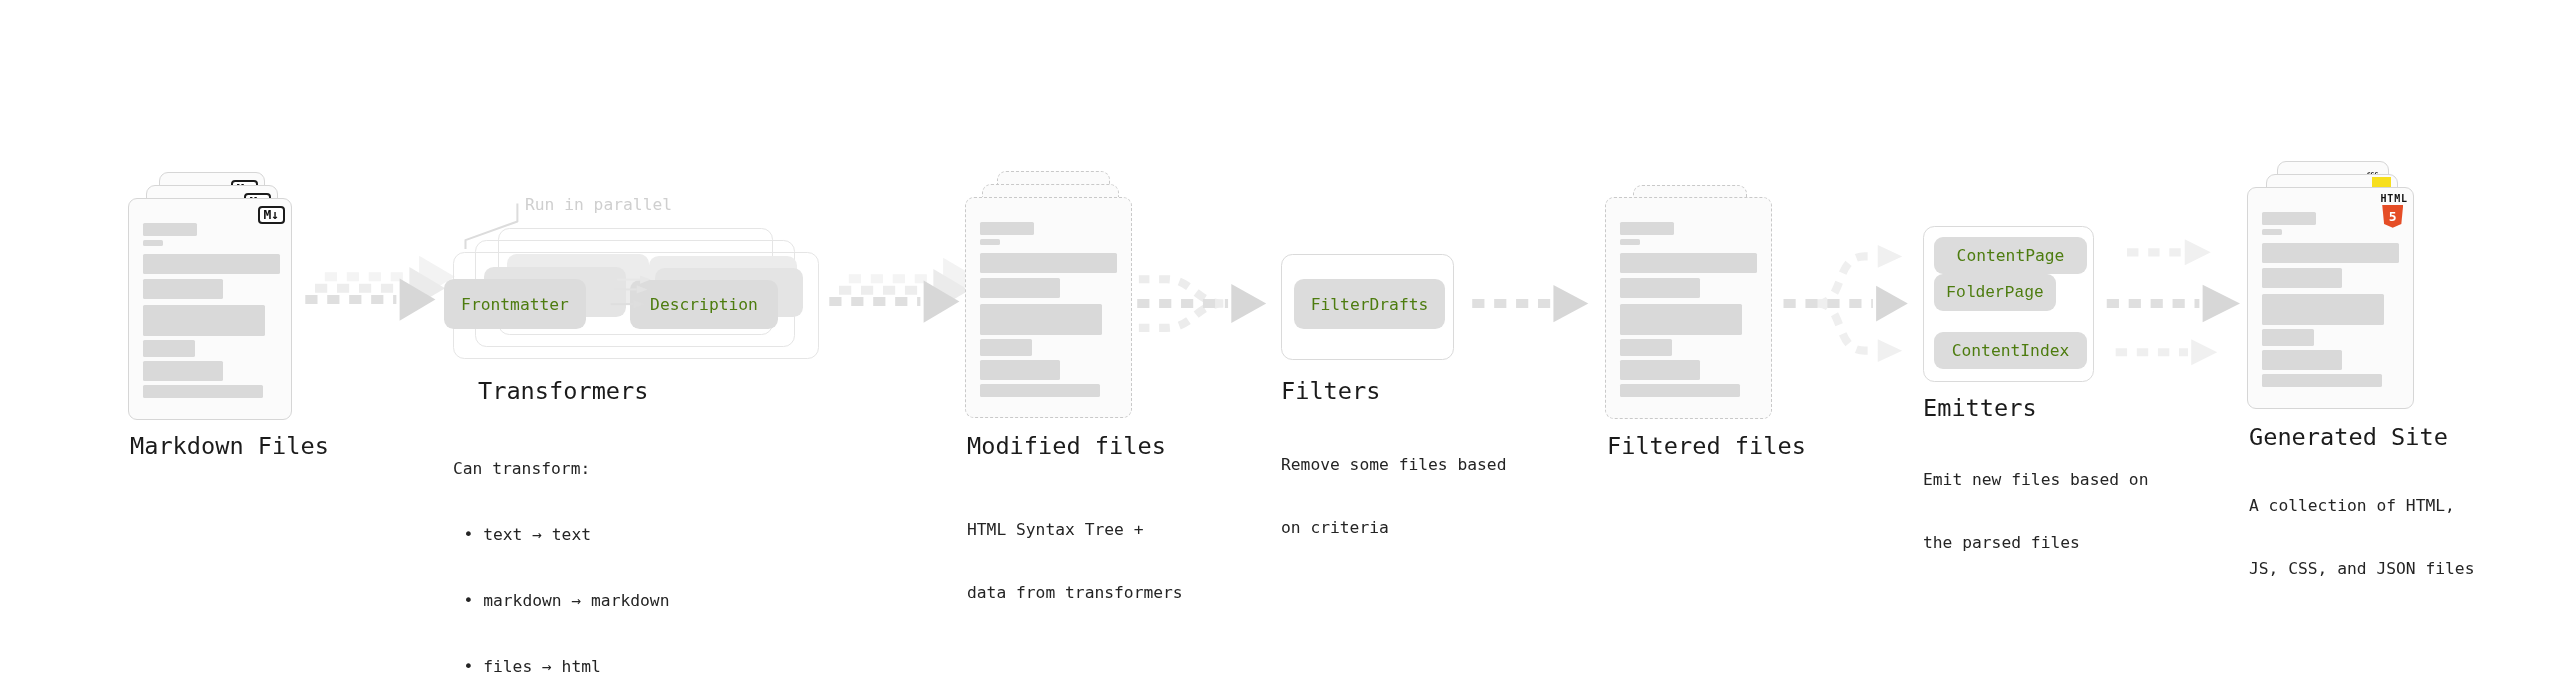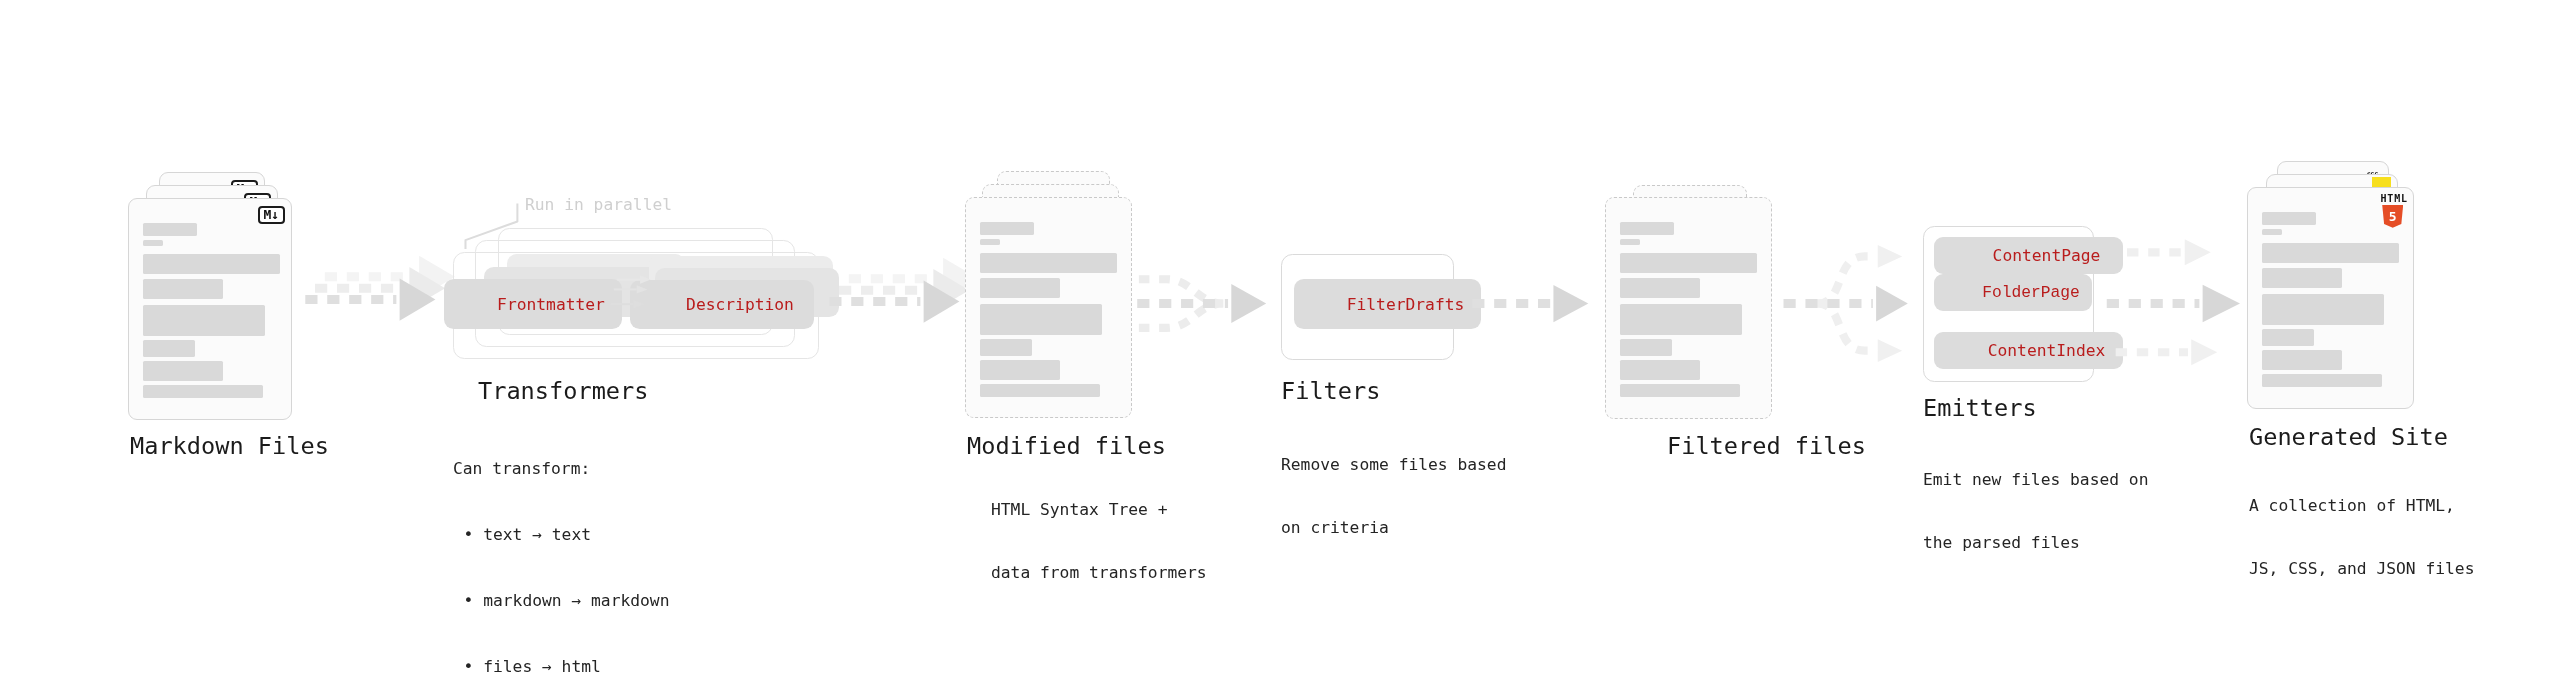--- a/index.html
+++ b/index.html
@@ -44,21 +44,21 @@
   .sub{position:absolute;font-size:16.3px;line-height:21px;font-weight:400;color:#242424;white-space:pre;}
   .sub .indent{padding-left:10.6px;}
   .annotation{position:absolute;font-size:16.3px;color:#cfcfcf;white-space:pre;}
 
   
   .tcontainer{position:absolute;border:1.6px solid #e5e5e5;border-radius:11.4px;box-sizing:border-box;background:transparent;}
   .wcontainer{position:absolute;border:1.6px solid #dadada;border-radius:11.4px;background:#fff;box-sizing:border-box;}
 
   
   .gbox{position:absolute;background:#dcdcdc;border-radius:9.8px;display:flex;align-items:center;
-        justify-content:center;font-size:16.3px;color:#b91c1c;padding-left:36px;}
+        justify-content:center;font-size:16.3px;color:#4d7c0f;}
   .gbox.l1{background:#e4e4e4;}
   .gbox.l2{background:#ececec;}
   .ebox{border-radius:9px;}
 
   
   .ad{stroke:#dfdfdf;stroke-width:11;fill:none;stroke-dasharray:15 12;}
   .ah{fill:#d7d7d7;}
   .ghost1 .ad{stroke:#ededed;} .ghost1 .ah{fill:#ebebeb;}
   .ghost2 .ad{stroke:#f4f4f4;} .ghost2 .ah{fill:#f3f3f3;}
   .acurve{stroke:#ececec;stroke-width:10;fill:none;stroke-dasharray:13 12;}
@@ -176,21 +176,21 @@
           <div class="bar b2"></div>
           <div class="bar b3"></div>
           <div class="bar b4"></div>
         <div class="bar b5"></div>
           <div class="bar b6"></div>
           <div class="bar b7"></div>
           <div class="bar b8"></div>
       </div>
     </div>
     <div class="h-label" style="left:967px;top:432px;">Modified files</div>
-    <div class="sub" style="left:967px;top:457px;margin-left:24px;">
+    <div class="sub" style="left:967px;top:477px;">
       <div>HTML Syntax Tree +</div>
       <div>data from transformers</div>
     </div>
   </div>
 
   <svg class="abs" style="left:1134px;top:245px;" width="146" height="122" viewBox="0 0 180 150">
     <path class="acurve" d="M6 42 H40 C72 42 78 72 110 72"></path>
     <path class="acurve" d="M6 102 H40 C72 102 78 72 110 72"></path>
     <path class="ad" d="M4 72 H116"></path>
     <path class="ah" d="M120 48 L163 72 L120 96 Z"></path>
@@ -218,21 +218,21 @@
         <div class="bar b1"></div>
           <div class="bar b2"></div>
           <div class="bar b3"></div>
           <div class="bar b4"></div>
         <div class="bar b5"></div>
           <div class="bar b6"></div>
           <div class="bar b7"></div>
           <div class="bar b8"></div>
       </div>
     </div>
-    <div class="h-label" style="left:1667px;top:432px;">Filtered files</div>
+    <div class="h-label" style="left:1607px;top:432px;">Filtered files</div>
   </div>
 
   <svg class="abs" style="left:1780px;top:245px;" width="163" height="130" viewBox="0 0 200 160">
     <path class="adl" d="M46 72 C80 72 66 14 104 14 H116"></path>
     <path class="ah-light" d="M120 0 L150 14 L120 28 Z"></path>
     <path class="adl" d="M46 72 C80 72 66 130 104 130 H116"></path>
     <path class="ah-light" d="M120 116 L150 130 L120 144 Z"></path>
     <path class="ad" d="M4 72 H114"></path>
     <path class="ah" d="M118 50 L157 72 L118 94 Z"></path>
   </svg>

